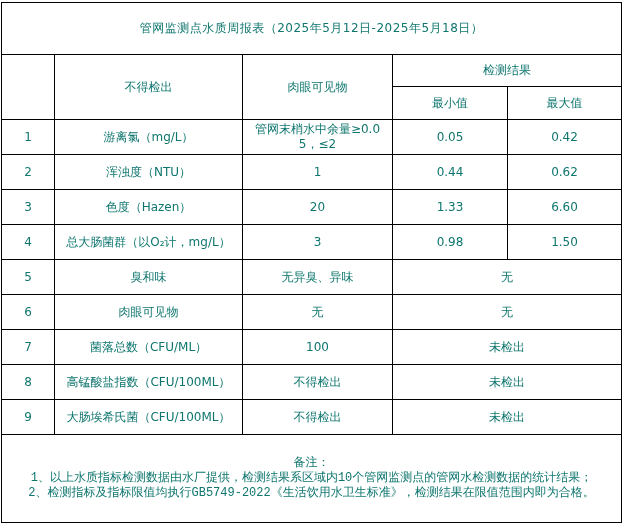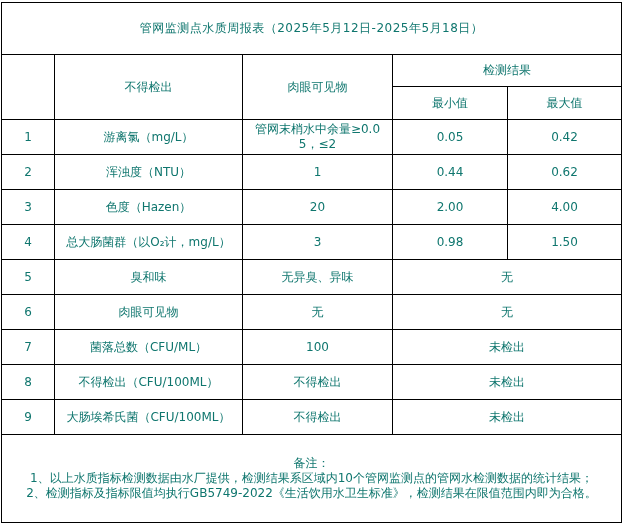--- a/index.html
+++ b/index.html
@@ -37,21 +37,21 @@
   }
   tr.title-row { height: 52px; }
   td.title-cell {
     font-size: 15px;
     font-weight: bold;
     letter-spacing: 0.5px;
   }
   tr.head-row-1 { height: 32px; }
   tr.head-row-2 { height: 33px; }
   tbody.data-rows tr { height: 35px; }
-  tr.notes-row { height: 88px; }
+  tr.notes-row { height: 88px; font-family: Liberation Mono, monospace; }
   td.notes-cell {
     text-align: left;
     vertical-align: top;
     padding: 4px 5px;
     line-height: 1.62;
   }
 </style>
 </head>
 <body>
 
@@ -91,22 +91,22 @@
           <td>2</td>
           <td>浑浊度（NTU）</td>
           <td>1</td>
           <td>0.44</td>
           <td>0.62</td>
         </tr>
         <tr>
           <td>3</td>
           <td>色度（Hazen）</td>
           <td>20</td>
-          <td>2.00</td>
-          <td>4.00</td>
+          <td>1.33</td>
+          <td>6.60</td>
         </tr>
         <tr>
           <td>4</td>
           <td>总大肠菌群（以O₂计，mg/L）</td>
           <td>3</td>
           <td>0.98</td>
           <td>1.50</td>
         </tr>
         <tr>
           <td>5</td>
@@ -121,21 +121,21 @@
           <td colspan="2">无</td>
         </tr>
         <tr>
           <td>7</td>
           <td>菌落总数（CFU/ML）</td>
           <td>100</td>
           <td colspan="2">未检出</td>
         </tr>
         <tr>
           <td>8</td>
-          <td>不得检出（CFU/100ML）</td>
+          <td>高锰酸盐指数（CFU/100ML）</td>
           <td>不得检出</td>
           <td colspan="2">未检出</td>
         </tr>
         <tr>
           <td>9</td>
           <td>大肠埃希氏菌（CFU/100ML）</td>
           <td>不得检出</td>
           <td colspan="2">未检出</td>
         </tr>
       </tbody>

